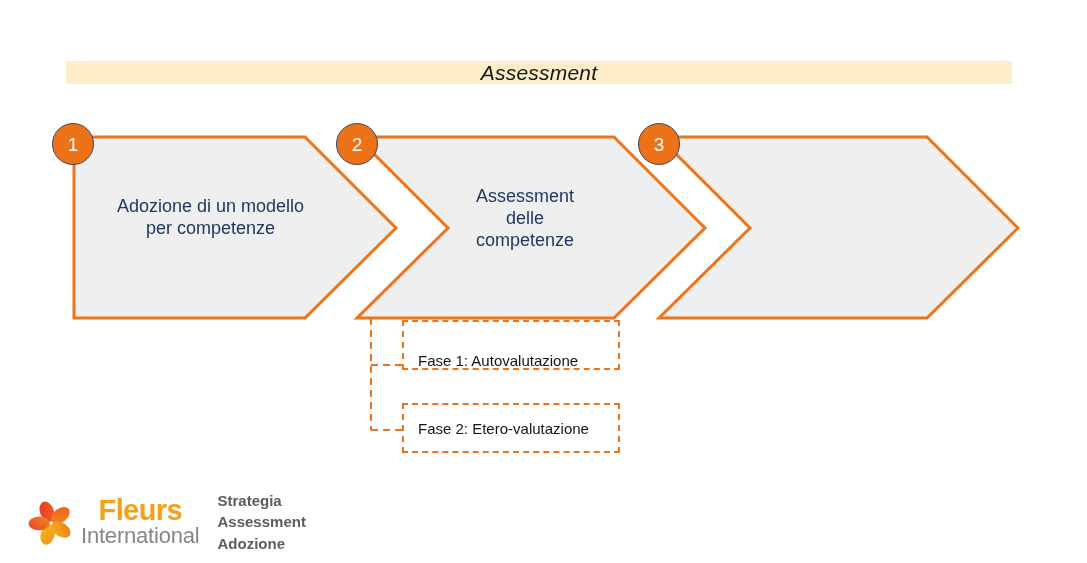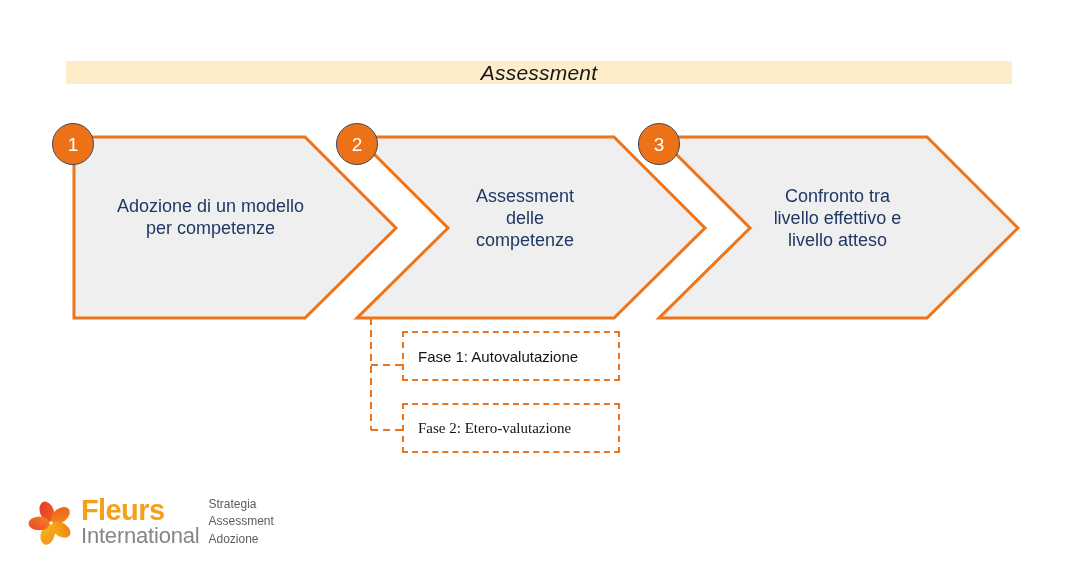--- a/index.html
+++ b/index.html
@@ -89,22 +89,22 @@
   
   .phase-box {
     position: absolute;
     box-sizing: border-box;
     border: 2px dashed #ee7419;
     background: transparent;
     display: flex;
     align-items: center;
     padding-left: 14px;
   }
-  #phase-box-1 { left: 402px; top: 331px; width: 218px; height: 50px; }
-  #phase-box-2 { left: 402px; top: 403px; width: 218px; height: 50px; font-family: Liberation Serif, serif; }
+  #phase-box-1 { left: 402px; top: 320px; width: 218px; height: 50px; align-items: flex-end; }
+  #phase-box-2 { left: 402px; top: 403px; width: 218px; height: 50px; }
   .phase-text {
     font-size: 15px;
     color: #141414;
     line-height: 1;
   }
 
   
   .logo {
     position: absolute;
     left: 28px;
@@ -117,21 +117,22 @@
   .logo-mark {
     width: 46px;
     height: 46px;
     flex: 0 0 46px;
     margin-right: 7px;
   }
   .logo-words {
     display: flex;
     flex-direction: column;
     justify-content: center;
-    margin-right: 0;
+    margin-right: 9px;
+    text-align: center;
   }
   .logo-fleurs {
     font-size: 29px;
     font-weight: bold;
     color: #f5a01b;
     line-height: 0.95;
     letter-spacing: -0.6px;
   }
   .logo-international {
     font-size: 22px;
@@ -143,22 +144,22 @@
   .logo-divider {
     width: 1.5px;
     height: 44px;
     background: #9a9a9a;
     margin-right: 9px;
   }
   .logo-tagline {
     display: flex;
     flex-direction: column;
     justify-content: center;
-    font-size: 12px;
-    font-weight: normal;
+    font-size: 15px;
+    font-weight: bold;
     color: #5c5c5c;
     line-height: 1.42;
   }
 </style>
 </head>
 <body>
 
 <div id="stage">
 
   <div class="banner">
@@ -178,23 +179,20 @@
     <path d="M371,365 L402,365" fill="none" stroke="#ee7419" stroke-width="2" stroke-dasharray="7,5"></path>
 
     <path d="M371,430 L402,430" fill="none" stroke="#ee7419" stroke-width="2" stroke-dasharray="7,5"></path>
   </svg>
 
   <div class="chev-label" id="chev-label-1">Adozione di un modello
 per competenze</div>
   <div class="chev-label" id="chev-label-2">Assessment
 delle
 competenze</div>
-  <div class="chev-label" id="chev-label-3">Confronto tra
-livello effettivo e
-livello atteso</div>
 
   <div class="badge" id="badge-1">1</div>
   <div class="badge" id="badge-2">2</div>
   <div class="badge" id="badge-3">3</div>
 
   <div class="phase-box" id="phase-box-1">
     <span class="phase-text">Fase 1: Autovalutazione</span>
   </div>
   <div class="phase-box" id="phase-box-2">
     <span class="phase-text">Fase 2: Etero-valutazione</span>

